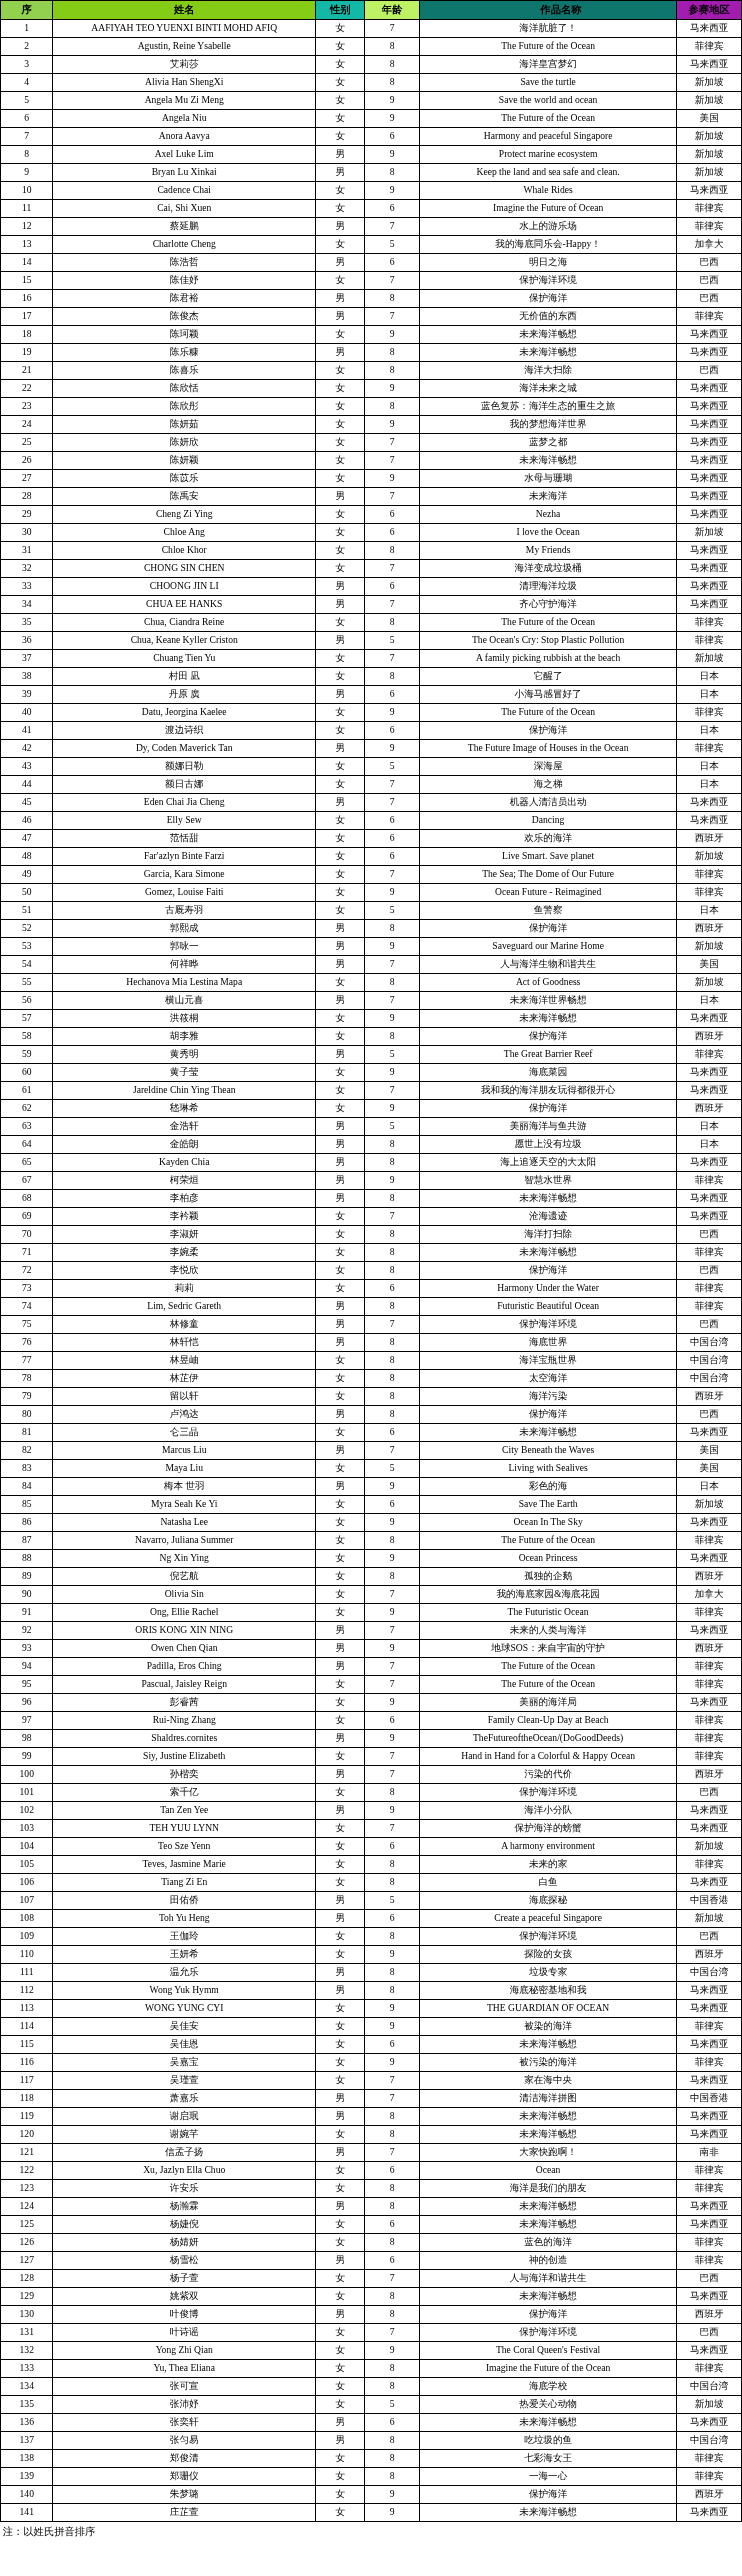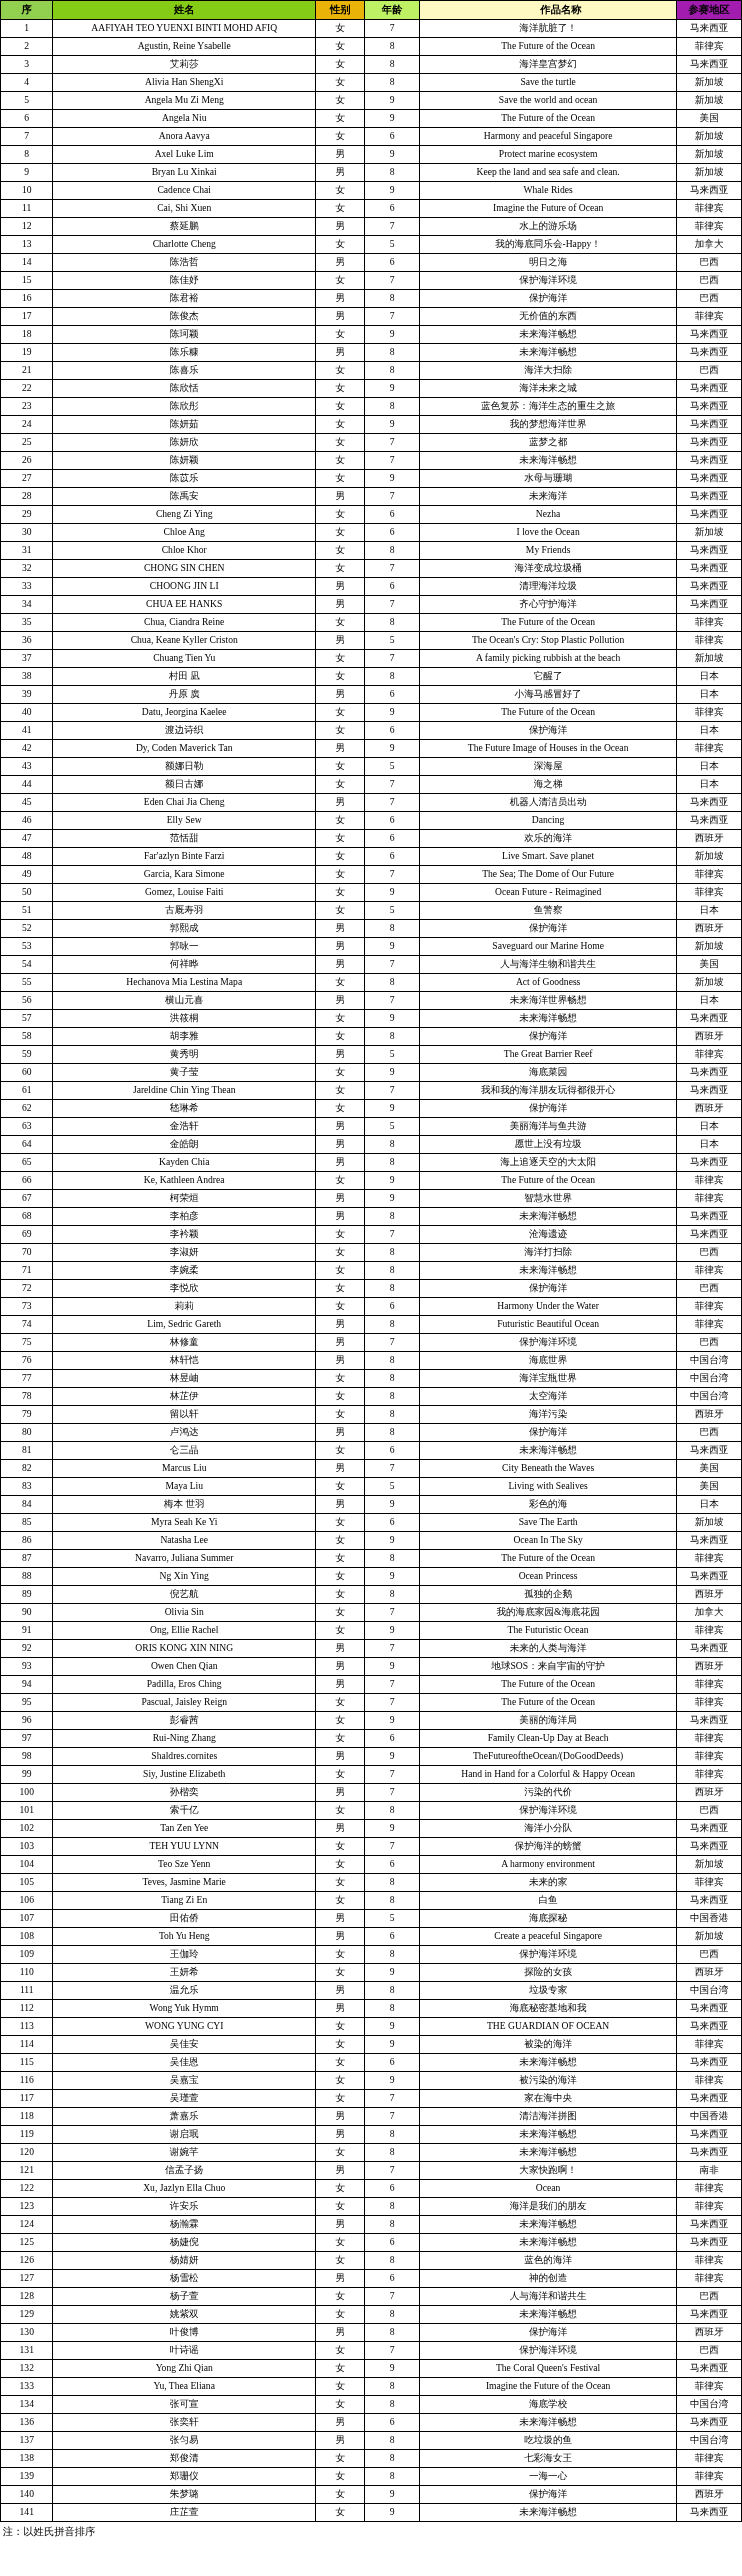--- a/index.html
+++ b/index.html
@@ -54,23 +54,23 @@
       <col class="col-name">
       <col class="col-gender">
     <col class="col-age">
       <col class="col-title">
       <col class="col-region">
   </colgroup>
   <thead>
     <tr>
       <th style="background: rgb(146, 208, 80);">序</th>
       <th style="background: #84cc16;">姓名</th>
-      <th style="background: #eab308;">性别</th>
+      <th style="background: #14b8a6;">性别</th>
       <th style="background: #bef264;">年龄</th>
-      <th style="background: #fef9c3; padding-left: 27px;">作品名称</th>
+      <th style="background: #0f766e; padding-left: 27px;">作品名称</th>
       <th style="background: #a21caf;">参赛地区</th>
     </tr>
   </thead>
   <tbody id="table-body">
       <tr>
         <td>1</td>
         <td class="small-text">AAFIYAH TEO YUENXI BINTI MOHD AFIQ</td>
         <td>女</td>
         <td>7</td>
         <td>海洋肮脏了！</td>
@@ -574,28 +574,20 @@
       </tr>
       <tr>
         <td>65</td>
         <td>Kayden Chia</td>
         <td>男</td>
         <td>8</td>
         <td>海上追逐天空的大太阳</td>
         <td>马来西亚</td>
       </tr>
       <tr>
-        <td>66</td>
-        <td>Ke, Kathleen Andrea</td>
-        <td>女</td>
-        <td>9</td>
-        <td>The Future of the Ocean</td>
-        <td>菲律宾</td>
-      </tr>
-      <tr>
         <td>67</td>
         <td>柯荣烜</td>
         <td>男</td>
         <td>9</td>
         <td>智慧水世界</td>
         <td>菲律宾</td>
       </tr>
       <tr>
         <td>68</td>
         <td>李柏彦</td>
@@ -1124,20 +1116,28 @@
         <td class="small-text">Imagine the Future of the Ocean</td>
         <td>菲律宾</td>
       </tr>
       <tr>
         <td>134</td>
         <td>张可宣</td>
         <td>女</td>
         <td>8</td>
         <td>海底学校</td>
         <td>中国台湾</td>
+      </tr>
+      <tr>
+        <td>135</td>
+        <td>张沛妤</td>
+        <td>女</td>
+        <td>5</td>
+        <td>热爱关心动物</td>
+        <td>新加坡</td>
       </tr>
       <tr>
         <td>136</td>
         <td>张奕轩</td>
         <td>男</td>
         <td>6</td>
         <td>未来海洋畅想</td>
         <td>马来西亚</td>
       </tr>
       <tr>

